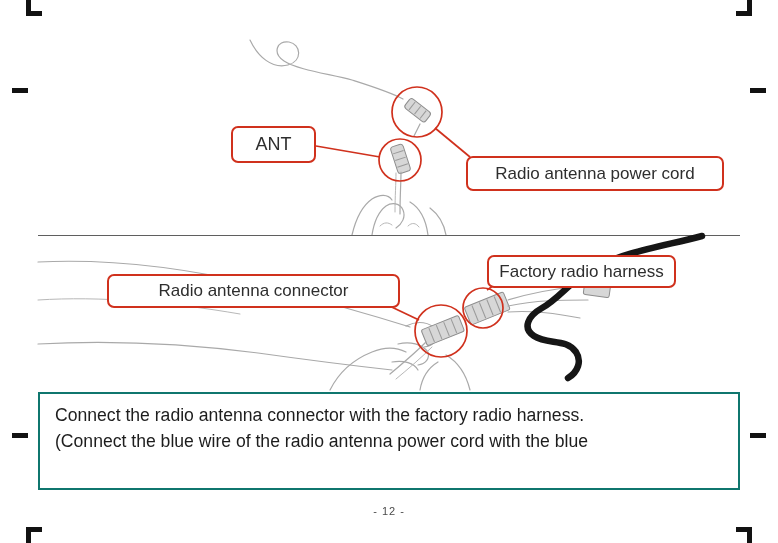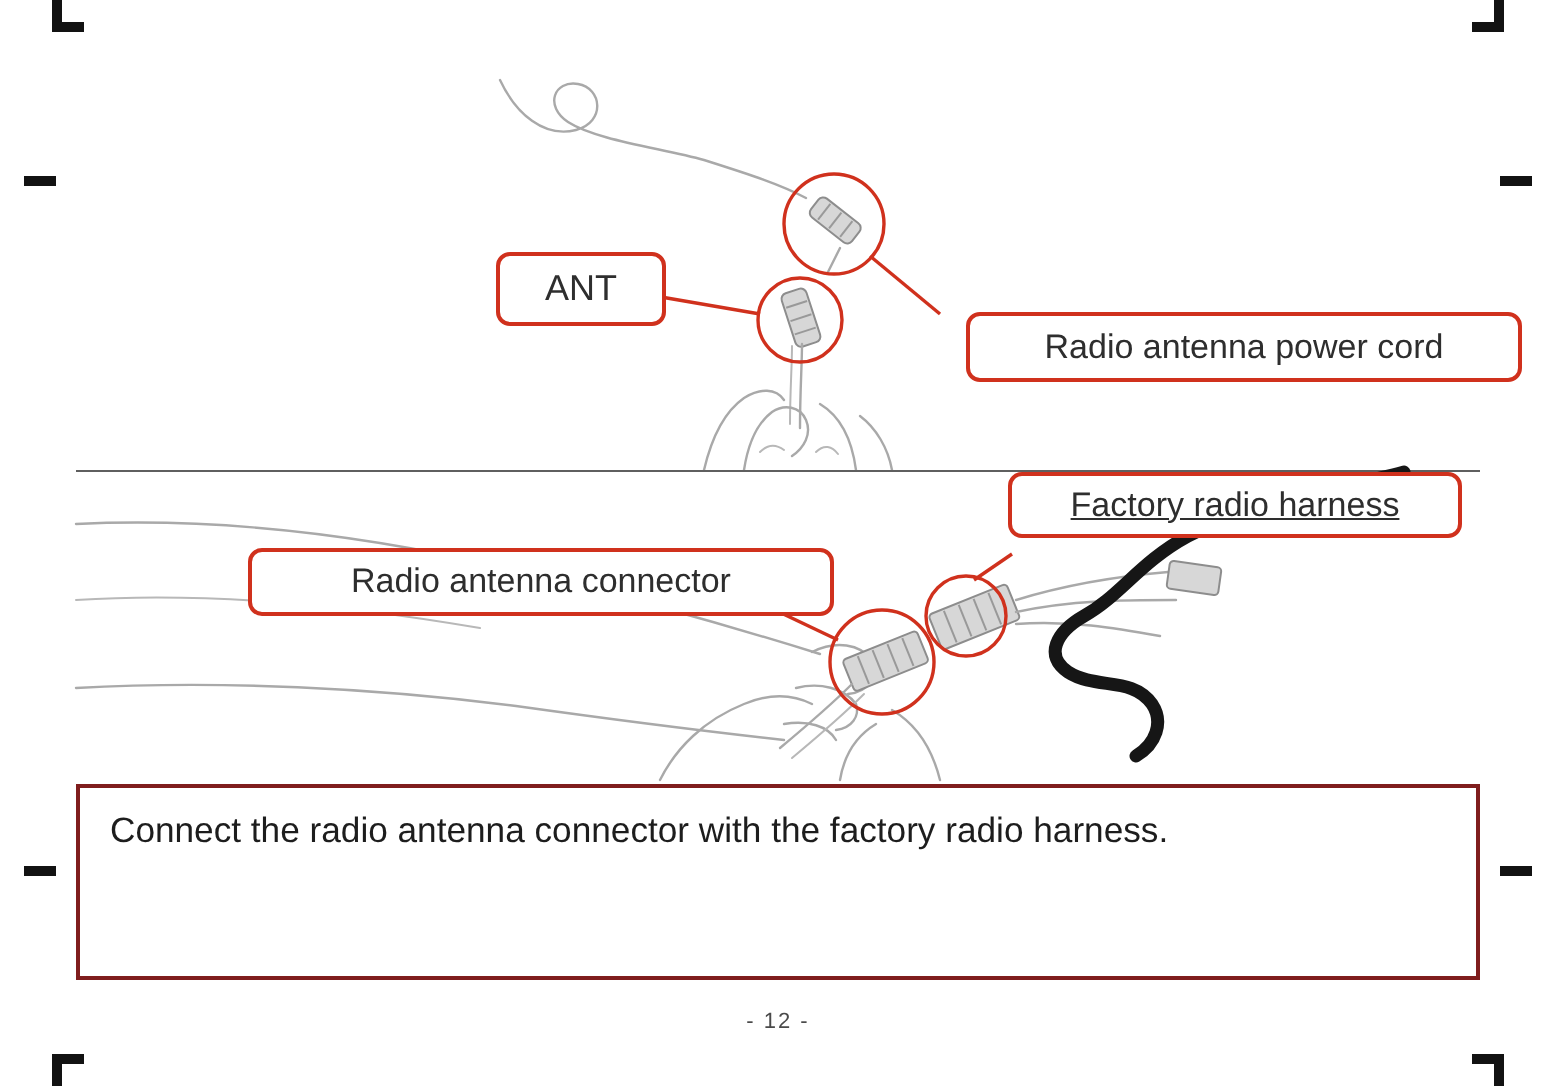--- a/index.html
+++ b/index.html
@@ -15,29 +15,28 @@
   .hatch{stroke:#999;stroke-width:1;}
   .red{stroke:var(--accent);stroke-width:1.7;fill:none;}
   .blackcable{stroke:#161616;stroke-width:6.5;fill:none;stroke-linecap:round;}
   .divider{stroke:#5f5f5f;stroke-width:1;}
   .crop{fill:#121212;}
   .callout{
     position:absolute;background:#fff;border:2px solid var(--accent);
     border-radius:7px;display:flex;align-items:center;justify-content:center;
     color:#2e2e2e;font-size:17px;box-sizing:border-box;white-space:nowrap;
     z-index:3;
-    margin-left:17px;
   }
   .callout-ant{left:231px;top:126px;width:85px;height:37px;font-size:18px;}
-  .callout-power{left:466px;top:156px;width:278px;height:35px;}
-  .callout-harness{left:487px;top:236px;width:227px;height:33px;text-decoration:underline;}
+  .callout-power{left:466px;top:156px;width:258px;height:35px;}
+  .callout-harness{left:487px;top:255px;width:189px;height:33px;}
   .callout-connector{left:107px;top:274px;width:293px;height:34px;}
   .instructions{
     position:absolute;left:38px;top:392px;width:702px;height:98px;
-    border:2px solid #7f1d1d;box-sizing:border-box;padding:9px 15px;
+    border:2px solid #0f766e;box-sizing:border-box;padding:9px 15px;
     font-size:17.6px;line-height:25.5px;color:#1d1d1d;z-index:2;background:#fff0;
   }
   .pagenum{
     position:absolute;left:0;top:505px;width:778px;text-align:center;
     font-size:11px;color:#4a4a4a;letter-spacing:1px;
   }
 </style>
 </head>
 <body>
 
@@ -150,17 +149,18 @@
   </div>
   <div class="callout callout-harness">
     <span>Factory radio harness</span>
   </div>
   <div class="callout callout-connector">
     <span>Radio antenna connector</span>
   </div>
 
   <div class="instructions">
     <div>Connect the radio antenna connector with the factory radio harness.</div>
+    <div>(Connect the blue wire of the radio antenna power cord with the blue</div>
   </div>
 
   <div class="pagenum">- 12 -</div>
 
 </div>
 
 </body></html>

